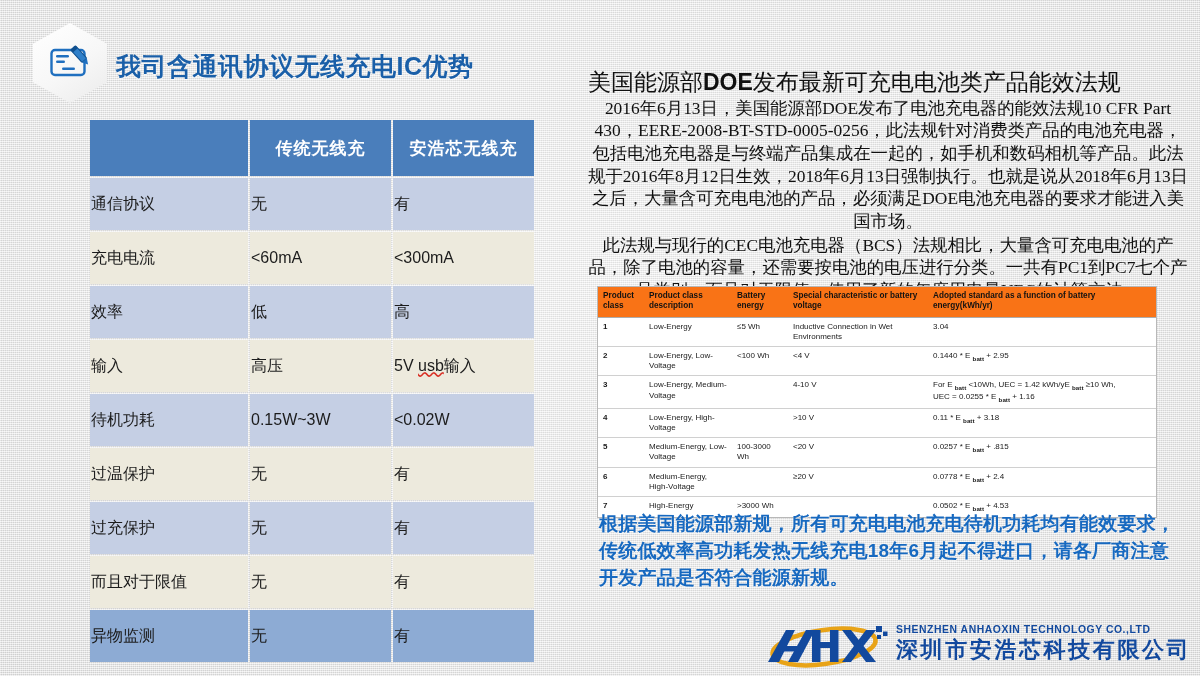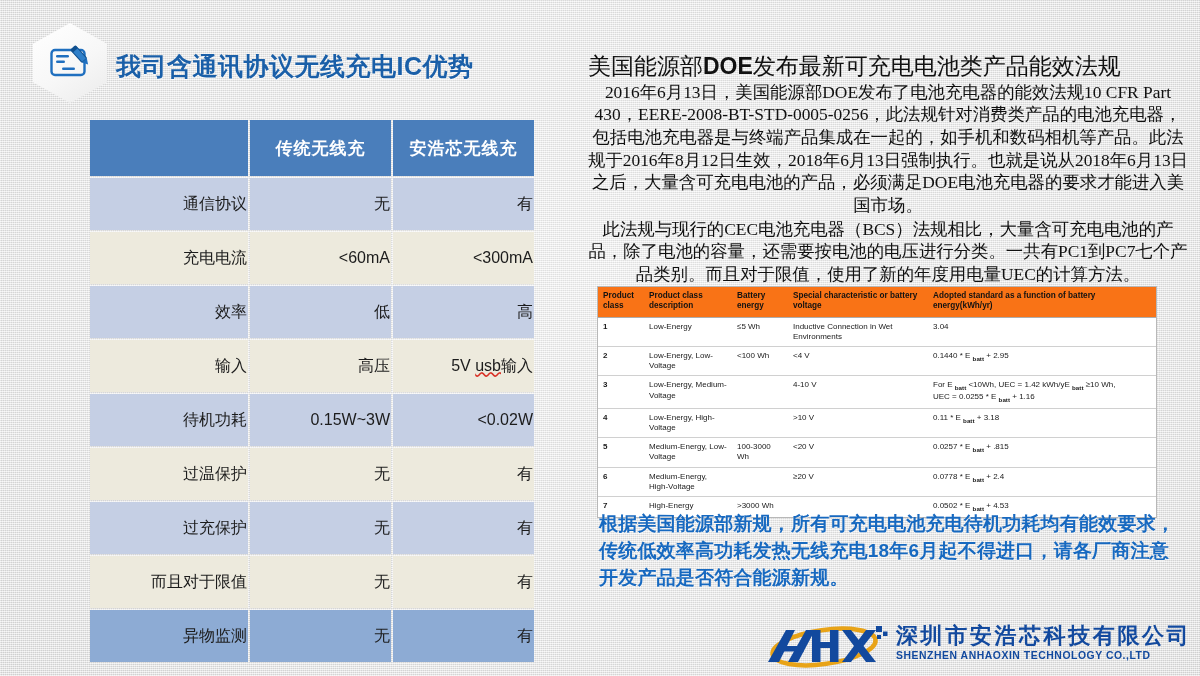--- a/index.html
+++ b/index.html
@@ -74,38 +74,38 @@
     font-size: 17px;
     font-weight: bold;
     height: 54px;
     text-align: center;
     border: 0;
     letter-spacing: 1px;
   }
   #compare-table th.blank { background: #4a7ebb; }
   #compare-table td {
     height: 50px;
-    text-align: right;
+    text-align: left;
     vertical-align: middle;
     font-size: 16px;
     color: #1c1c1c;
     border: 0;
   }
   #compare-table tr.band-a td { background: #c5cfe4; }
   #compare-table tr.band-b td { background: #edeadd; }
   #compare-table tr.band-last td { background: #8dabd4; }
   .spell-err {
     text-decoration: underline wavy #d93025;
     text-decoration-skip-ink: none;
   }
 
   
   #right-col {
     position: absolute;
-    left: 588px; top: 54px;
+    left: 588px; top: 70px;
     width: 600px;
   }
   #doe-heading {
     font-family: "Liberation Serif", "DejaVu Serif", serif;
     font-size: 23px;
     color: #111111;
     line-height: 1.12;
     margin: 0 0 1px 0;
     font-weight: normal;
     white-space: nowrap;
@@ -388,18 +388,18 @@
         <polygon points="80,8 89,8 114,40 104,40"></polygon>
         <polygon points="104,8 114,8 89,40 80,40"></polygon>
       </g>
       <g fill="#12499e">
         <rect x="114" y="4" width="6" height="6"></rect>
         <rect x="121" y="9.5" width="4.5" height="4.5"></rect>
         <rect x="115" y="13" width="4" height="4"></rect>
       </g>
     </svg>
     <div id="logo-text">
+      <div id="logo-en">SHENZHEN ANHAOXIN TECHNOLOGY CO.,LTD</div>
       <div id="logo-cn">深圳市安浩芯科技有限公司</div>
-      <div id="logo-en">SHENZHEN ANHAOXIN TECHNOLOGY CO.,LTD</div>
     </div>
   </div>
 
 </div>
 
 </body></html>

